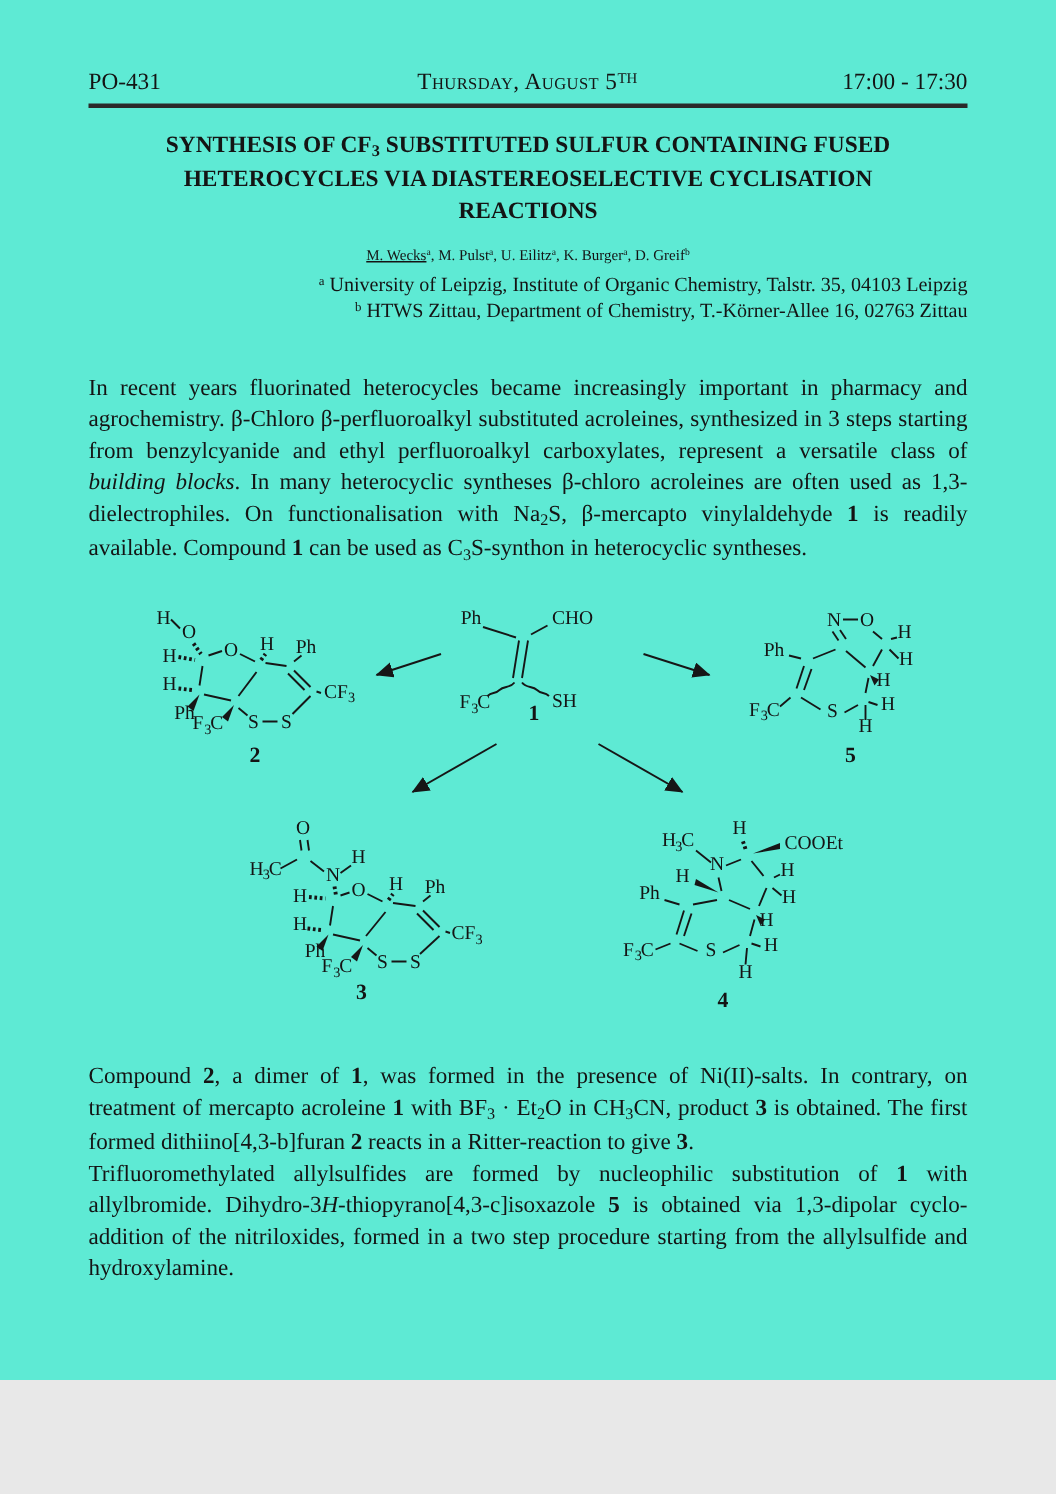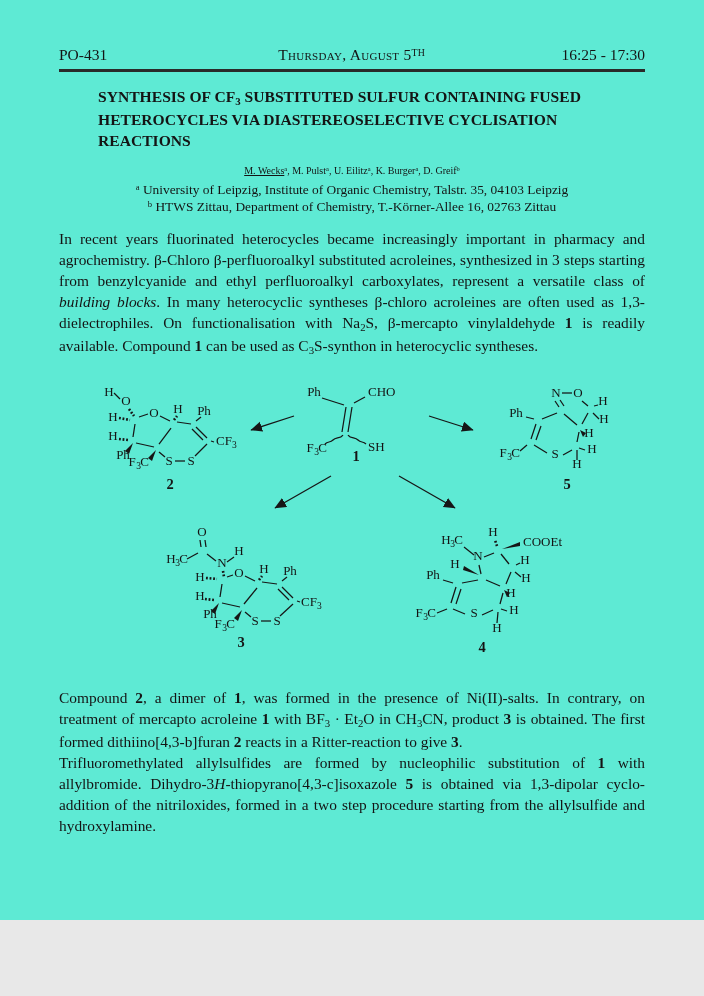--- a/index.html
+++ b/index.html
@@ -11,27 +11,27 @@
        border-bottom:3px solid #2a2a2a;padding-bottom:5px;font-size:15.5px;}
   .hdr .mid{position:absolute;left:0;right:1px;text-align:center;pointer-events:none;}
   .hdr{position:relative;}
   .sg-sc{font-variant:small-caps;letter-spacing:.3px;}
   .sg-b{font-weight:bold;}
   .sg-i{font-style:italic;}
   .sg-u{text-decoration:underline;}
   .sg-sup{font-size:64%;position:relative;top:-.45em;}
   .sg-sub{font-size:70%;position:relative;top:.25em;}
   
-  .title{margin:14px auto 0;max-width:508px;text-align:left;font-weight:bold;
+  .title{margin:14px auto 0;max-width:508px;text-align:center;font-weight:bold;
          font-size:15.6px;line-height:21px;}
   .authors{margin-top:14px;text-align:center;font-size:10px;}
-  .affils{margin-top:6px;text-align:center;font-size:13.4px;line-height:16px;}
+  .affils{margin-top:6px;text-align:right;font-size:13.4px;line-height:16px;}
   
   .para{font-size:15.4px;line-height:21px;text-align:justify;margin:0;}
-  .block1{margin-top:12px;}
+  .block1{margin-top:32px;}
   .block2{margin-top:15px;}
   
   .scheme{position:relative;height:302px;margin-top:12px;width:586px;}
   .struct{position:absolute;}
   .cnum{position:absolute;font-weight:bold;font-size:14.5px;transform:translateX(-50%);}
   svg text{font-family:"Liberation Serif", serif;font-size:13px;fill:#141414;text-anchor:middle;}
   svg text.s3{font-size:9.5px;}
   svg text.ta-s{text-anchor:start;}
   svg .bd{stroke:#161616;stroke-width:1.25;fill:none;}
   svg .hb{stroke:#161616;stroke-width:2.6;fill:none;stroke-dasharray:1.8,1.8;}
@@ -40,21 +40,21 @@
 </style>
 </head>
 <body>
 
 <div class="page">
   <div class="content">
 
     <div class="hdr">
       <span>PO-431</span>
       <span class="mid"><span class="sg-sc">Thursday, August 5</span><span class="sg-sup">TH</span></span>
-      <span>16:25 - 17:30</span>
+      <span>17:00 - 17:30</span>
     </div>
 
     <div class="title"><span>SYNTHESIS OF CF</span><span class="sg-sub">3</span><span> SUBSTITUTED SULFUR CONTAINING FUSED HETEROCYCLES VIA DIASTEREOSELECTIVE CYCLISATION REACTIONS</span></div>
 
     <div class="authors"><span class="sg-u">M. Wecks</span><span class="sg-sup">a</span><span>, M. Pulst</span><span class="sg-sup">a</span><span>, U. Eilitz</span><span class="sg-sup">a</span><span>, K. Burger</span><span class="sg-sup">a</span><span>, D. Greif</span><span class="sg-sup">b</span></div>
 
     <div class="affils">
       <div><span class="sg-sup">a</span><span> University of Leipzig, Institute of Organic Chemistry, Talstr. 35, 04103 Leipzig</span></div>
       <div><span class="sg-sup">b</span><span> HTWS Zittau, Department of Chemistry, T.-Körner-Allee 16, 02763 Zittau</span></div>
     </div>

